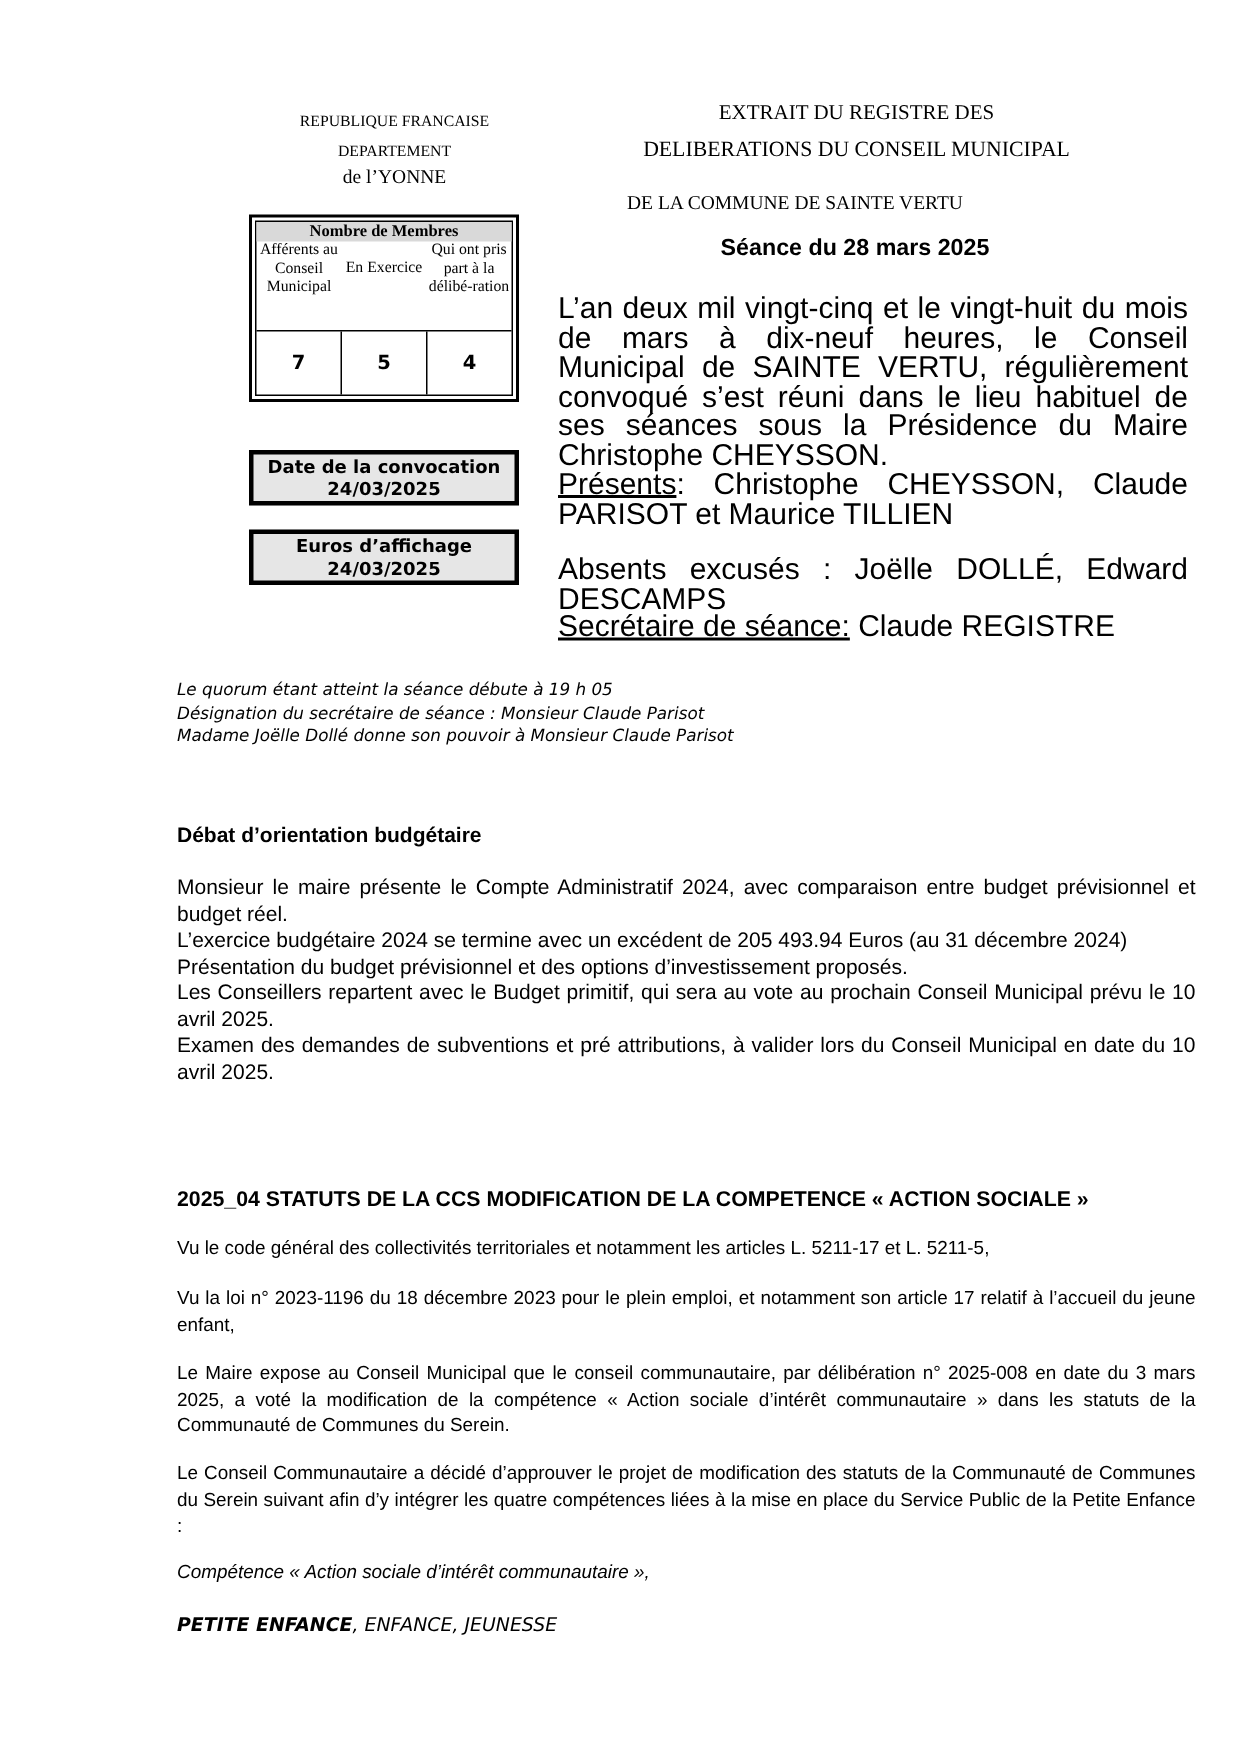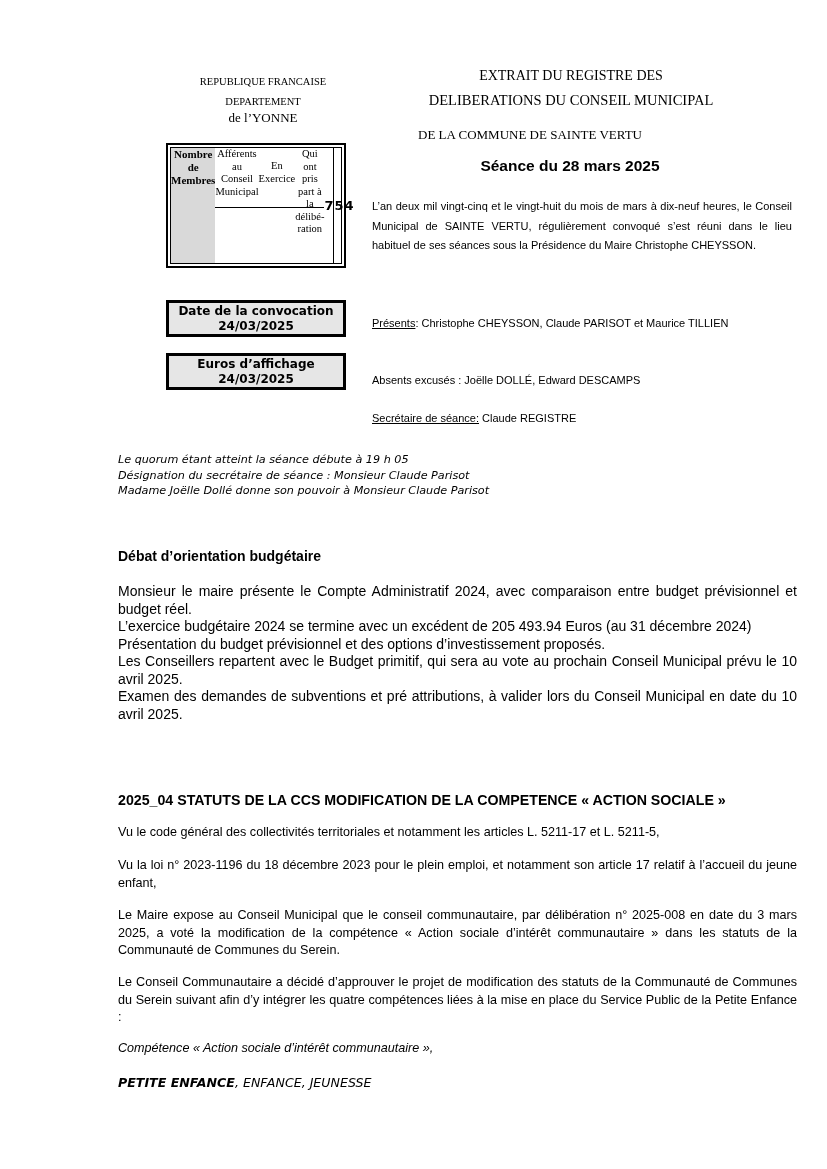--- a/index.html
+++ b/index.html
@@ -13,21 +13,21 @@
   .left-head { left: 180px; width: 166px; text-align: center; }
   #rep { top: 76px; font-size: 10.5px; }
   #dep { top: 96px; font-size: 10.5px; }
   #yonne { top: 110px; font-size: 13px; }
 
   
   #members {
     left: 166px; top: 143px; width: 180px; height: 125px;
     border: 2px solid #000; padding: 2px; box-sizing: border-box;
   }
-  #members .inner { border: 1px solid #000; width: 100%; height: 100%; box-sizing: border-box; display: flex; flex-direction: row; }
+  #members .inner { border: 1px solid #000; width: 100%; height: 100%; box-sizing: border-box; display: flex; flex-direction: column; }
   #members .title { background: #d9d9d9; text-align: center; font-weight: bold; font-size: 11px; line-height: 13px; font-family: "Liberation Serif", serif; }
   #members .heads { display: flex; height: 59px; border-bottom: 1px solid #000; }
   #members .heads div { flex: 1; text-align: center; font-size: 10.5px; line-height: 12.5px; font-family: "Liberation Serif", serif; }
   #members .heads div.c2 { padding-top: 12px; }
   #members .vals { display: flex; flex: 1; }
   #members .vals div { flex: 1; display: flex; align-items: center; justify-content: center; font-weight: bold; font-size: 13px; font-family: "DejaVu Sans", sans-serif; }
   #members .vals div + div { border-left: 1px solid #000; }
 
   
   .datebox {
@@ -37,21 +37,21 @@
   }
   #conv { top: 300px; }
   #affi { top: 353px; }
 
   
   #extrait { left: 370px; width: 402px; top: 68px; text-align: center; font-size: 14px; }
   #delib { left: 370px; width: 402px; top: 92px; text-align: center; font-size: 14.5px; }
   #commune { left: 370px; width: 320px; top: 127px; text-align: center; font-size: 13px; }
   #seance { left: 370px; width: 400px; top: 157px; text-align: center; font-size: 15.5px; font-weight: bold; }
 
-  .right-text { left: 372px; width: 420px; font-size: 11px; line-height: 19.5px; text-align: justify; }
+  .right-text { left: 372px; width: 420px; font-size: 20px; line-height: 19.5px; text-align: justify; }
   #intro { top: 197px; }
   #presents { top: 314px; }
   #absents { top: 371px; }
   #secretaire { top: 409px; }
   .ul { text-decoration: underline; }
 
   
   #notes { left: 118px; top: 452px; font-size: 11.2px; line-height: 15.5px; font-style: italic; }
 
   

